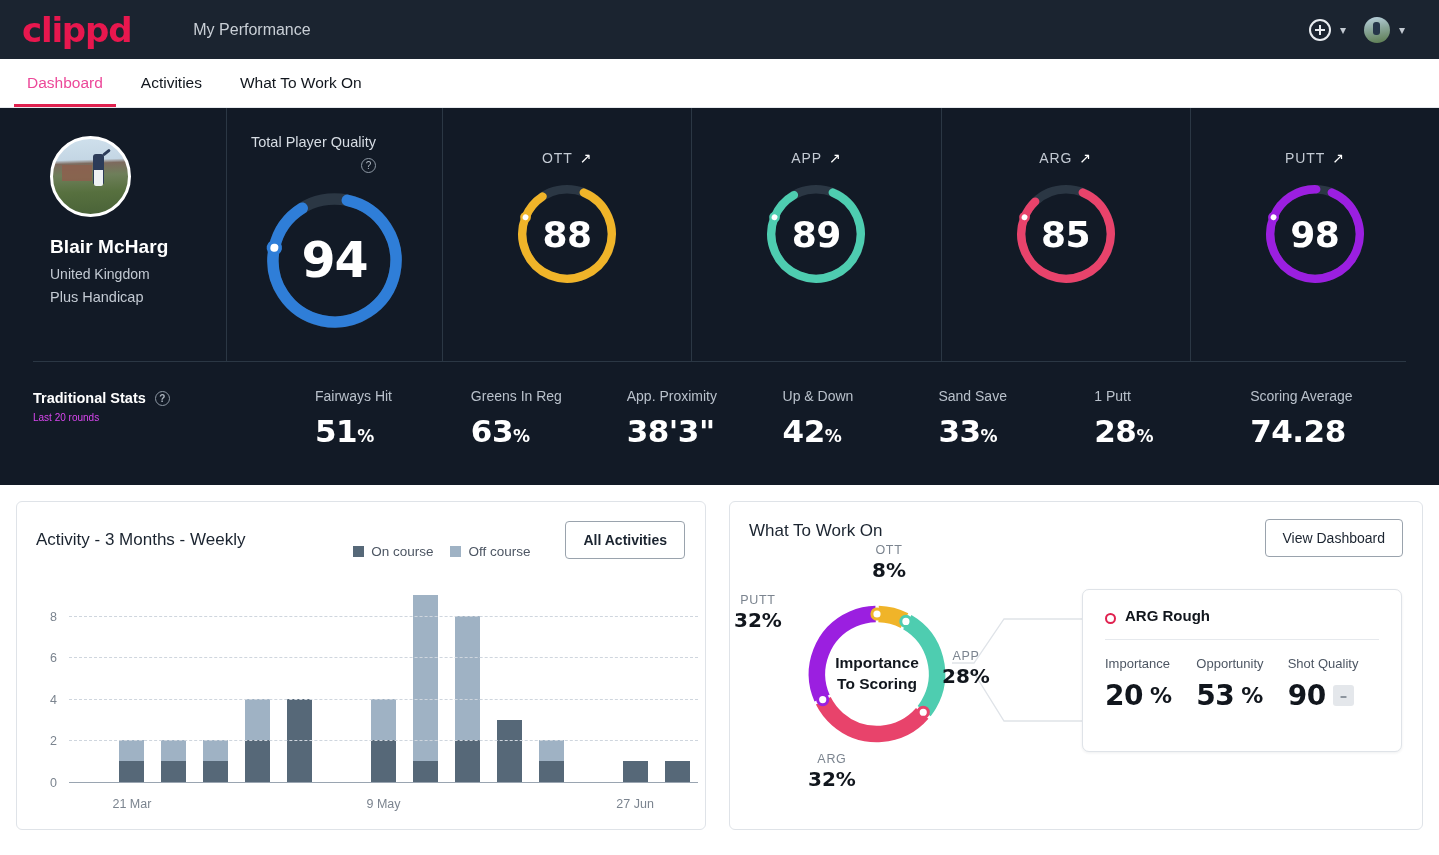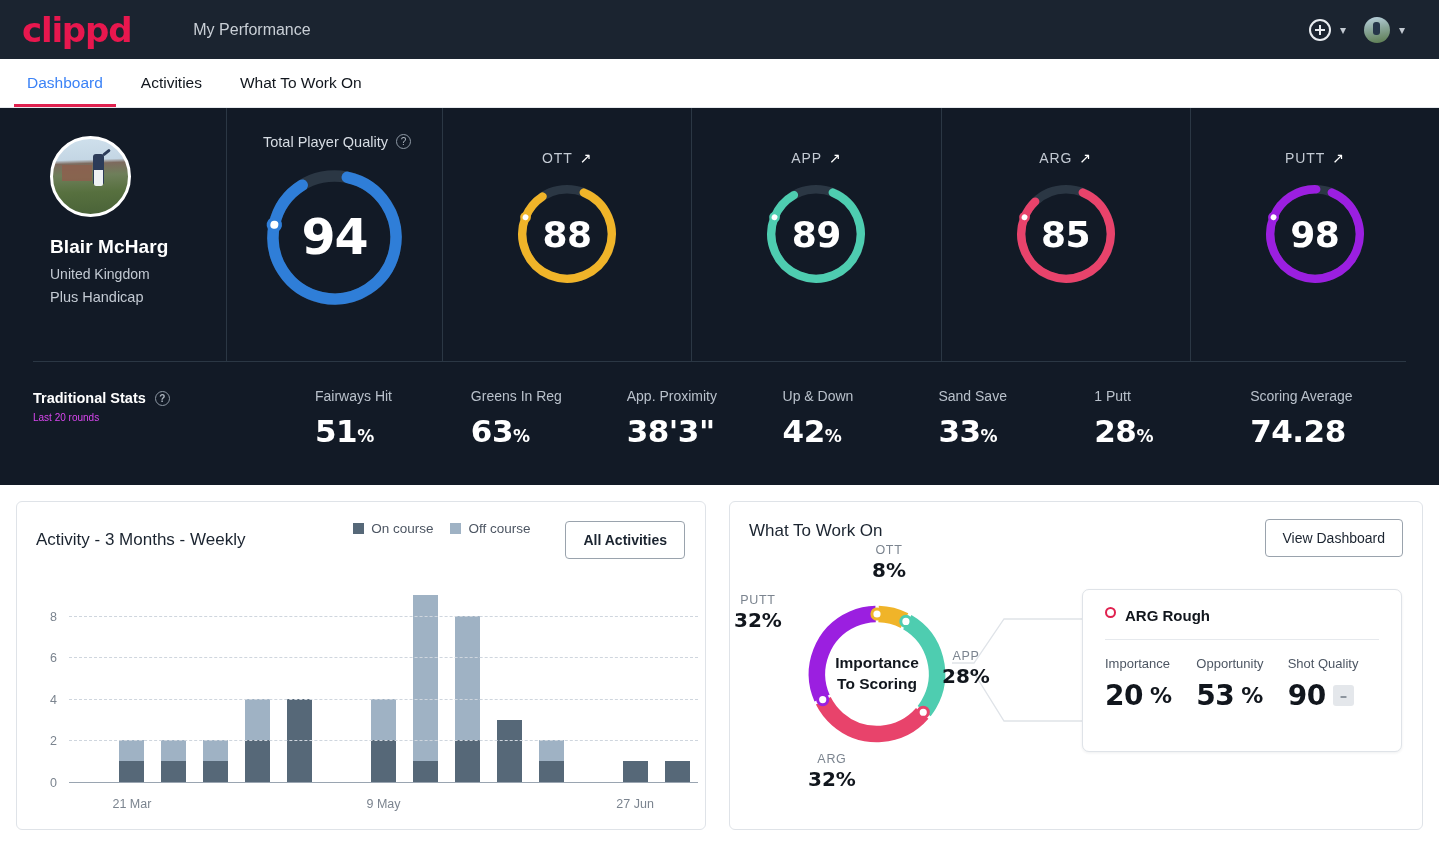--- a/index.html
+++ b/index.html
@@ -51,21 +51,21 @@
   
   .tabs {
     height: 49px; background: #fff; display: flex; align-items: stretch;
     padding-left: 8px; border-bottom: 1px solid #e6e9ed;
   }
   .tab {
     display: flex; align-items: center; padding: 0 19px;
     font-size: 15.5px; color: #11161d; position: relative;
     cursor: pointer;
   }
-  .tab.active { color: #3b82f6; }
+  .tab.active { color: #ec4899; }
   .tab.active::after {
     content: ""; position: absolute; left: 6px; right: 6px; bottom: 0;
     height: 3px; background: #e0214f;
   }
 
   
   .hero { background: #121a26; padding: 0; }
   .hero-top { display: flex; height: 253px; }
 
   .profile {
@@ -101,22 +101,23 @@
     letter-spacing: .1px;
   }
   .pmeta { margin-top: 8px; color: #c3cad3; font-size: 14px; }
   .pmeta2 { margin-top: 7px; color: #c3cad3; font-size: 14.5px; }
 
   .tpq-wrap {
     flex: none; width: 216px; border-left: 1px solid #2b3744;
     padding-top: 26px; display: flex; flex-direction: column; align-items: center;
   }
   .tpq-head {
-    display: flex; align-items: flex-start; gap: 8px; align-self: flex-start;
-    margin-left: 36px;
+    display: flex; align-items: flex-end; gap: 8px; align-self: flex-start;
+    margin-left: 24px;
+    flex-direction: column;
   }
   .tpq-label { color: #d7dde4; font-size: 14.5px; }
   .qmark {
     width: 15px; height: 15px; border-radius: 50%;
     border: 1.3px solid #8e99a5; color: #aeb7c1;
     font-size: 10px; line-height: 13px; text-align: center;
   }
 
   .gauge { position: relative; }
   .gauge .val {
@@ -167,21 +168,21 @@
   .card {
     border: 1px solid #dfe3e8; border-radius: 6px; background: #fff;
     position: relative;
   }
   .card-activity { width: 690px; flex: none; }
   .card-wtwo { flex: 1; }
   .card-head {
     display: flex; align-items: center; padding: 19px 20px 0 19px;
   }
   .card-title { font-size: 17px; color: #1b2430; }
-  .legend { margin-left: auto; display: flex; align-items: flex-start; gap: 17px; }
+  .legend { margin-left: auto; display: flex; align-items: flex-end; gap: 17px; }
   .leg { display: flex; align-items: center; gap: 7px; font-size: 13.5px; color: #4d5663; }
   .swatch { width: 11px; height: 11px; }
   .btn {
     border: 1px solid #9aa3ad; border-radius: 4px; background: #fff;
     font-size: 14px; color: #1b2430; padding: 10px 17px;
     font-weight: bold; cursor: pointer; white-space: nowrap;
   }
   .btn-all { margin-left: 18px; }
   .btn-view { position: absolute; right: 19px; top: 17px; font-weight: normal; }
 
@@ -233,21 +234,21 @@
     font-family: "DejaVu Sans", sans-serif;
   }
 
   
   .detail {
     position: absolute; left: 352px; top: 48px; width: 320px; height: 163px;
     border: 1px solid #dfe3e8; border-radius: 7px; background: #fff;
     box-shadow: 0 1px 3px rgba(20,30,45,.07);
     padding: 17px 22px 0 22px;
   }
-  .detail-head { display: flex; align-items: flex-start; gap: 9px; }
+  .detail-head { display: flex; align-items: flex-end; gap: 9px; }
   .ring-dot {
     width: 11px; height: 11px; border-radius: 50%;
     border: 2.2px solid #e0214f;
   }
   .detail-title { font-size: 15px; font-weight: bold; color: #11161d; }
   .detail-rule { height: 1px; background: #e6e9ed; margin: 15px 0 0 0; }
   .detail-cols { display: flex; margin-top: 16px; }
   .dcol { flex: 1; }
   .dcol-label { font-size: 13px; color: #4d5663; }
   .dcol-val {

